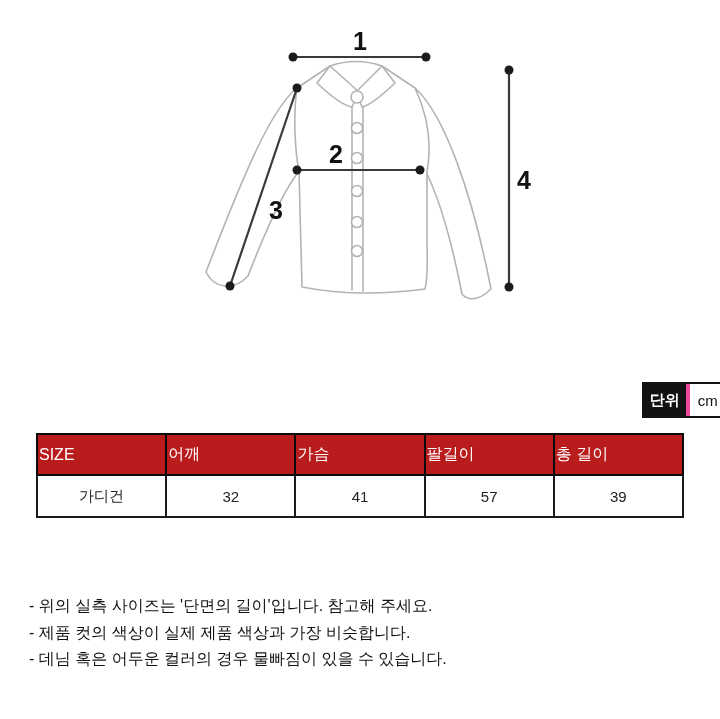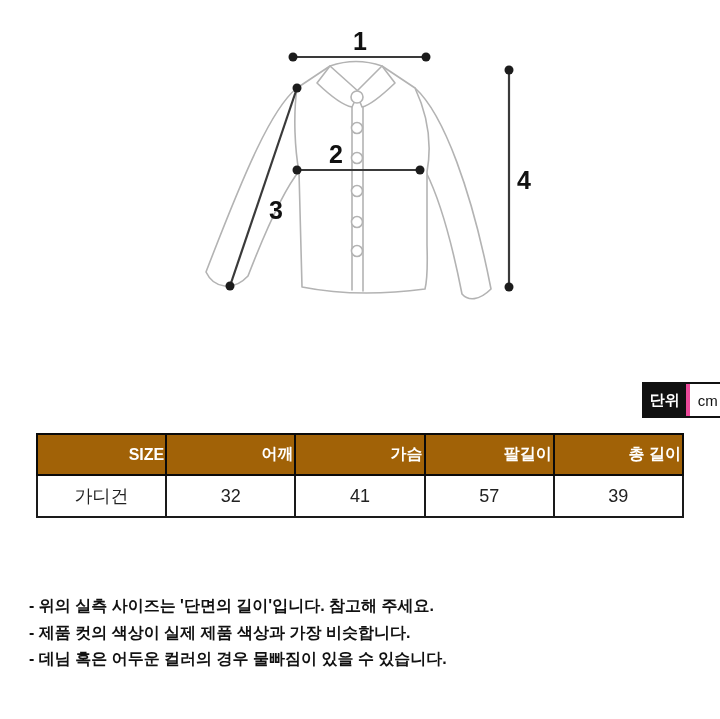--- a/index.html
+++ b/index.html
@@ -10,27 +10,27 @@
 
   .unit-badge{position:absolute;left:599px;top:382px;width:86px;height:36px;
     display:flex;border:2px solid #111;box-sizing:border-box;margin-left:43px;}
   .unit-label{flex:1.15;background:#111;color:#fff;display:flex;align-items:center;
     justify-content:center;font-weight:bold;font-size:15px;}
   .unit-value{flex:1;background:#fff;color:#111;display:flex;align-items:center;
     justify-content:center;font-size:15px;border-left:4px solid #ec4899;}
 
   .size-table{position:absolute;left:36px;top:433px;width:648px;
     border-collapse:collapse;table-layout:fixed;}
-  .size-table th{background:#a16207;color:#ffffff;font-weight:bold;font-size:16px;
-    height:37px;border:2px solid #0a0a0a;text-align:right;}
-  .size-table td{border:2px solid #1a1a1a;text-align:center;font-size:18px;
+  .size-table th{background:#b91c1c;color:#ffffff;font-weight:normal;font-size:16px;
+    height:37px;border:2px solid #0a0a0a;text-align:left;}
+  .size-table td{border:2px solid #1a1a1a;text-align:center;font-size:15px;
     height:38px;color:#222;background:#fff;}
 
   .notes{position:absolute;left:29px;top:593px;font-size:16px;line-height:26.5px;color:#111;}
-  .note{white-space:nowrap;font-weight:bold;}
+  .note{white-space:nowrap;}
 </style>
 </head>
 <body>
 
 <div class="page">
 
   <svg class="diagram" width="720" height="375" viewBox="0 0 720 375">
     <g fill="#ffffff" stroke="#b3b3b3" stroke-width="1.6" stroke-linejoin="round" stroke-linecap="round">
 
       <path d="M 297,88 C 272,108 246,168 206,272 C 214,289 234,291 248,276 C 272,214 290,182 300,170"></path>

